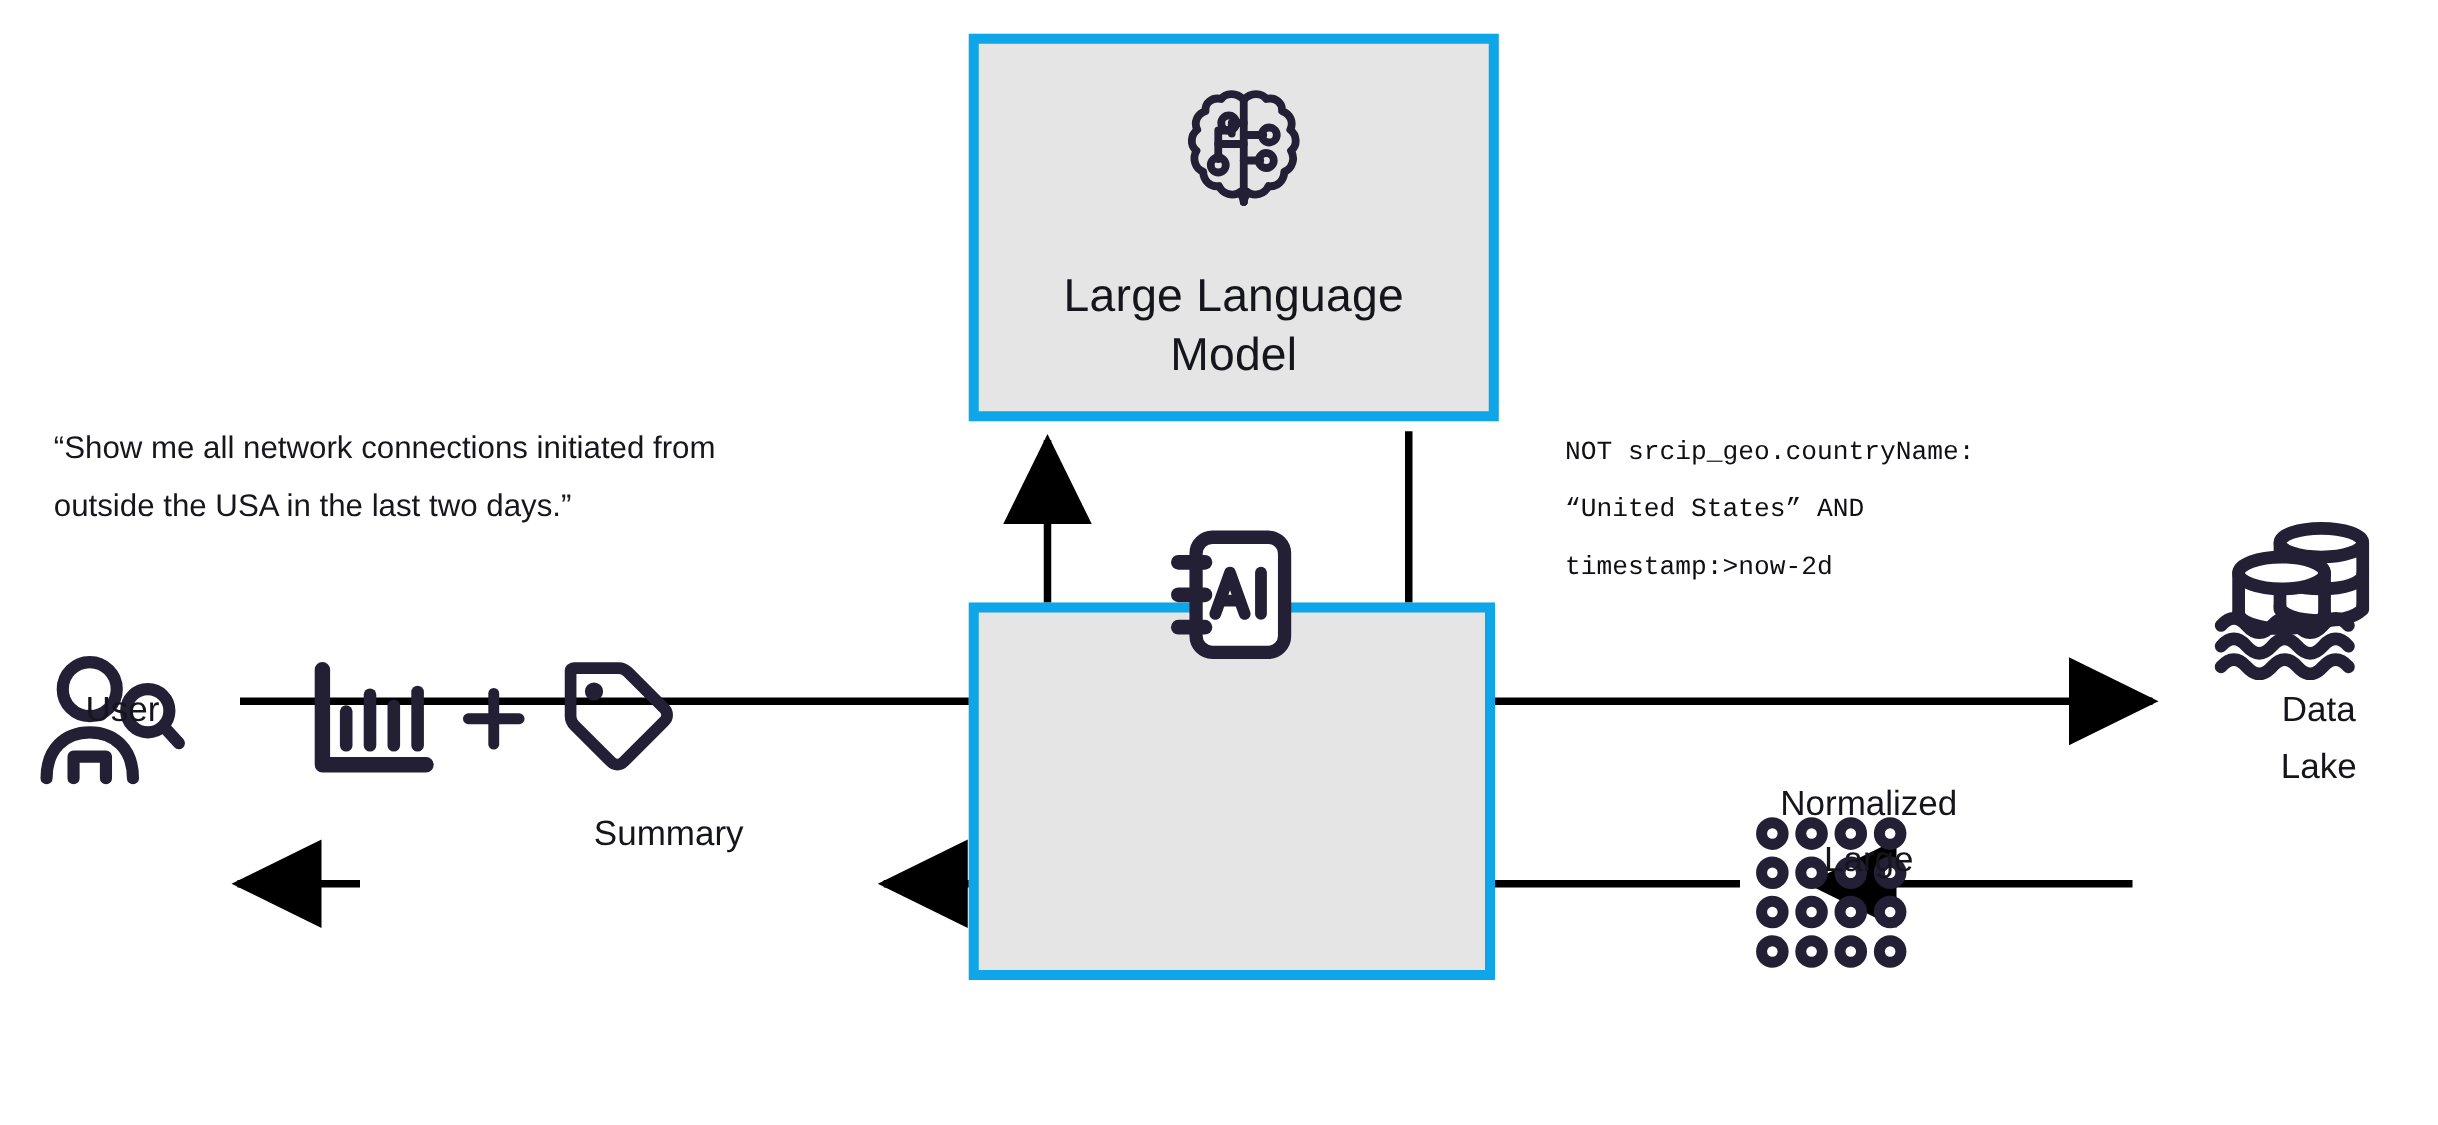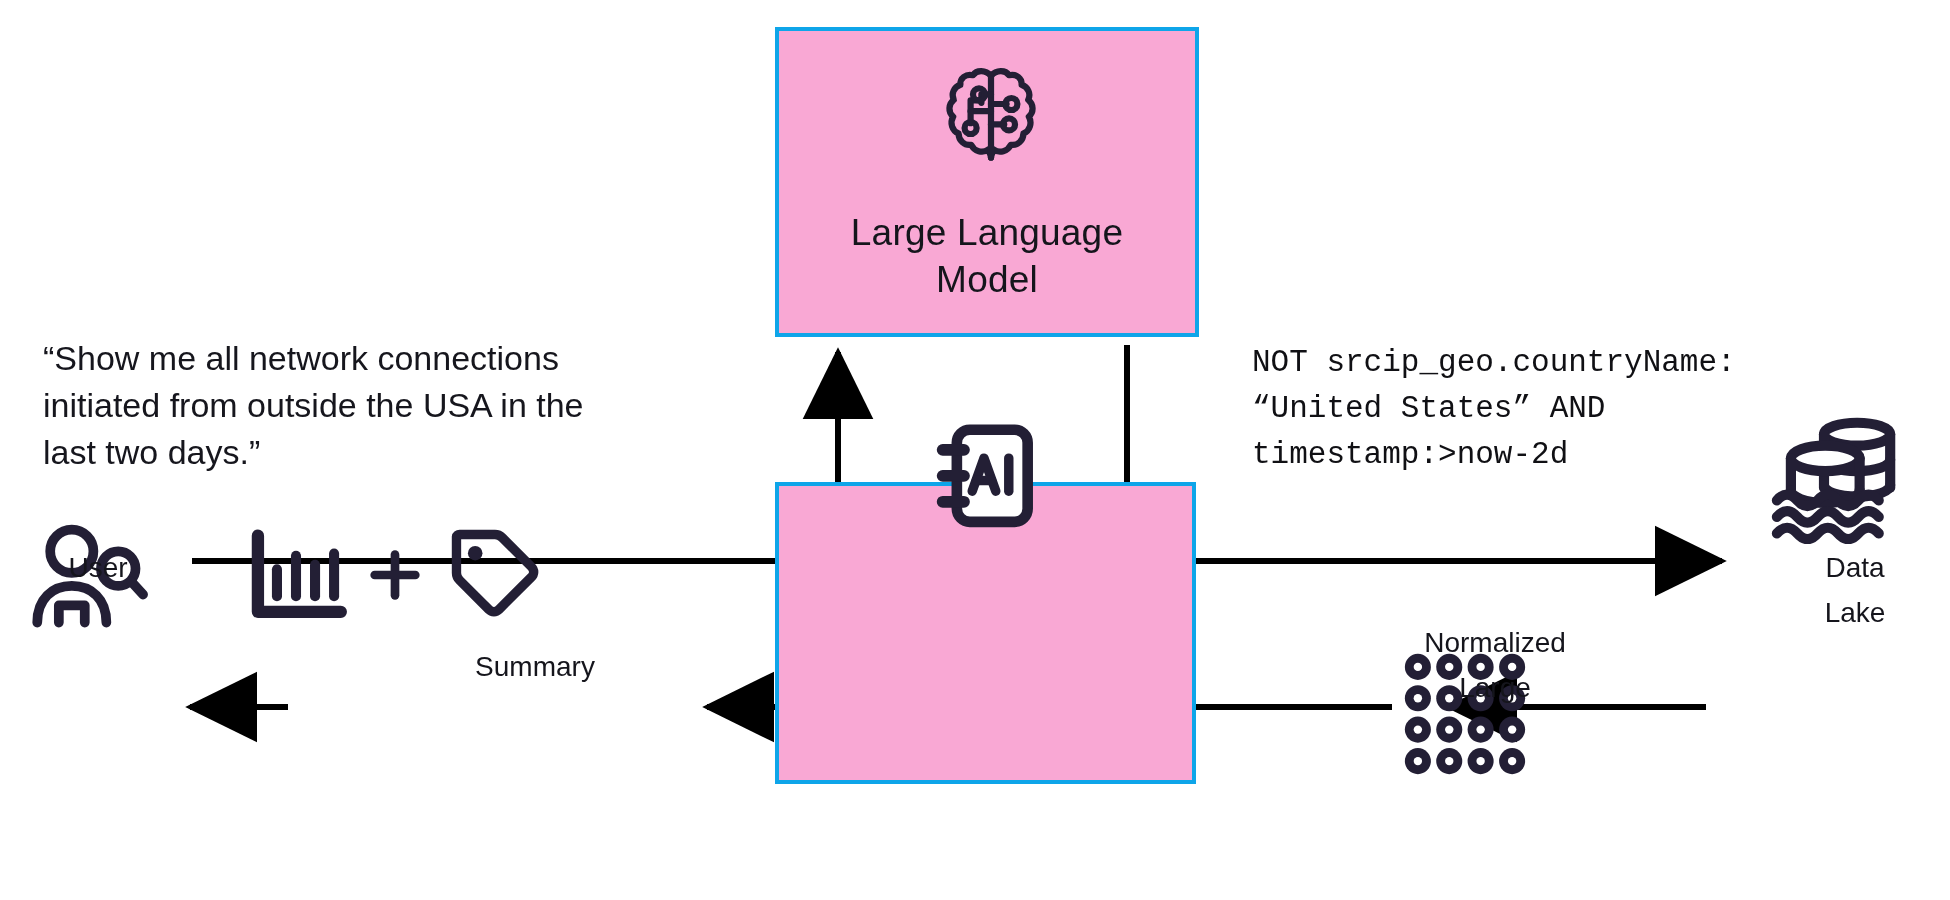--- a/index.html
+++ b/index.html
@@ -7,49 +7,49 @@
     width:1950px;height:900px;position:relative;overflow:hidden;
     font-family:"Liberation Sans","DejaVu Sans",sans-serif;
     color:#0f0f14;
   }
   .stage{position:absolute;inset:0;}
   svg.layer{position:absolute;left:0;top:0;width:1950px;height:900px;}
 
   
   .gbox{
     position:absolute;
-    background:#f9a8d4;
-    border:4px solid #0ea5e9;
+    background:#e5e5e5;
+    border:8px solid #0ea5e9;
     box-sizing:border-box;
   }
   #llm-box{left:775px;top:27px;width:424px;height:310px;}
   #nb-box{left:775px;top:482px;width:421px;height:302px;}
 
   .box-label{
     position:absolute;left:0;right:0;
     text-align:center;
     font-size:37px;
     line-height:47px;
     font-weight:400;
     letter-spacing:.2px;
     color:#15151c;
     white-space:pre-line;
   }
   #llm-label{top:178px;}
 
   
   .quote{
     position:absolute;left:43px;top:335px;width:560px;
-    font-size:34px;line-height:47px;color:#16161d;
+    font-size:25px;line-height:47px;color:#16161d;
     white-space:pre-line;
   }
   .query{
     position:absolute;left:1252px;top:340px;width:680px;
     font-family:"Liberation Mono","DejaVu Sans Mono",monospace;
-    font-size:31px;line-height:46px;color:#101014;
+    font-size:21px;line-height:46px;color:#101014;
     white-space:pre-line;
   }
 
   
   .cap{
     position:absolute;text-align:center;
     font-size:28px;line-height:45px;color:#15151c;
     white-space:pre-line;
   }
   #cap-user{left:0px;top:545px;width:196px;}

